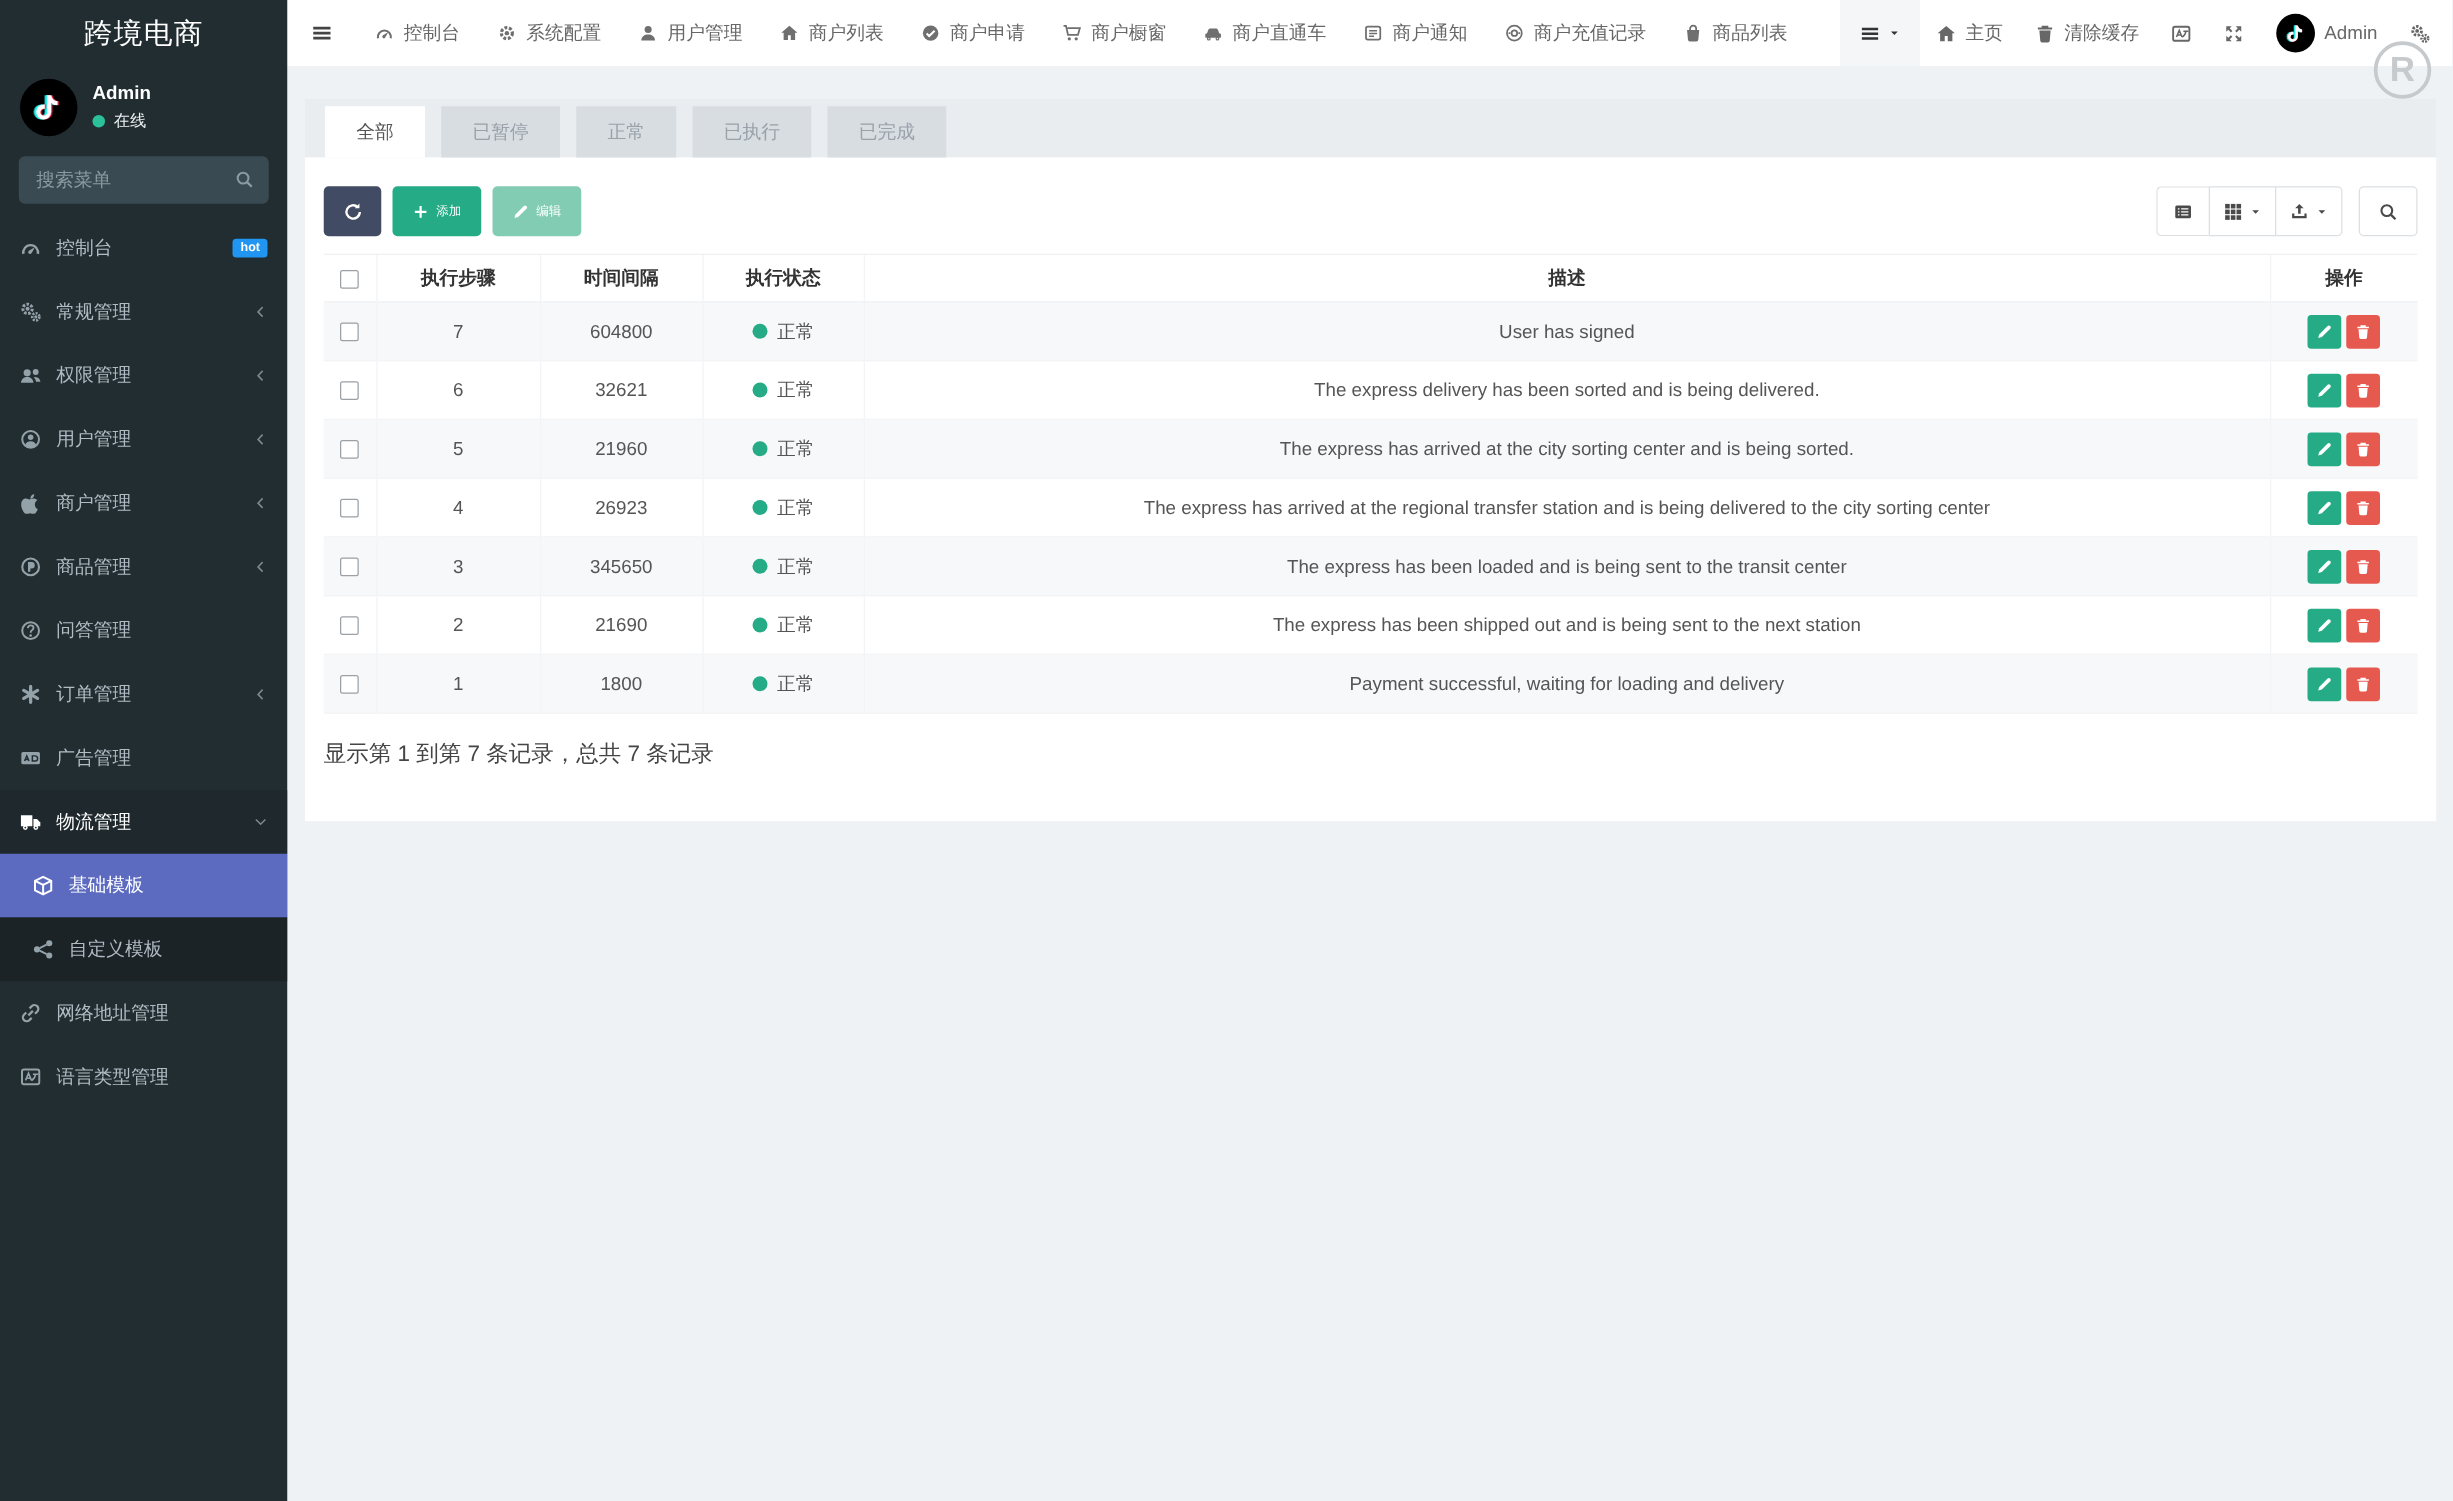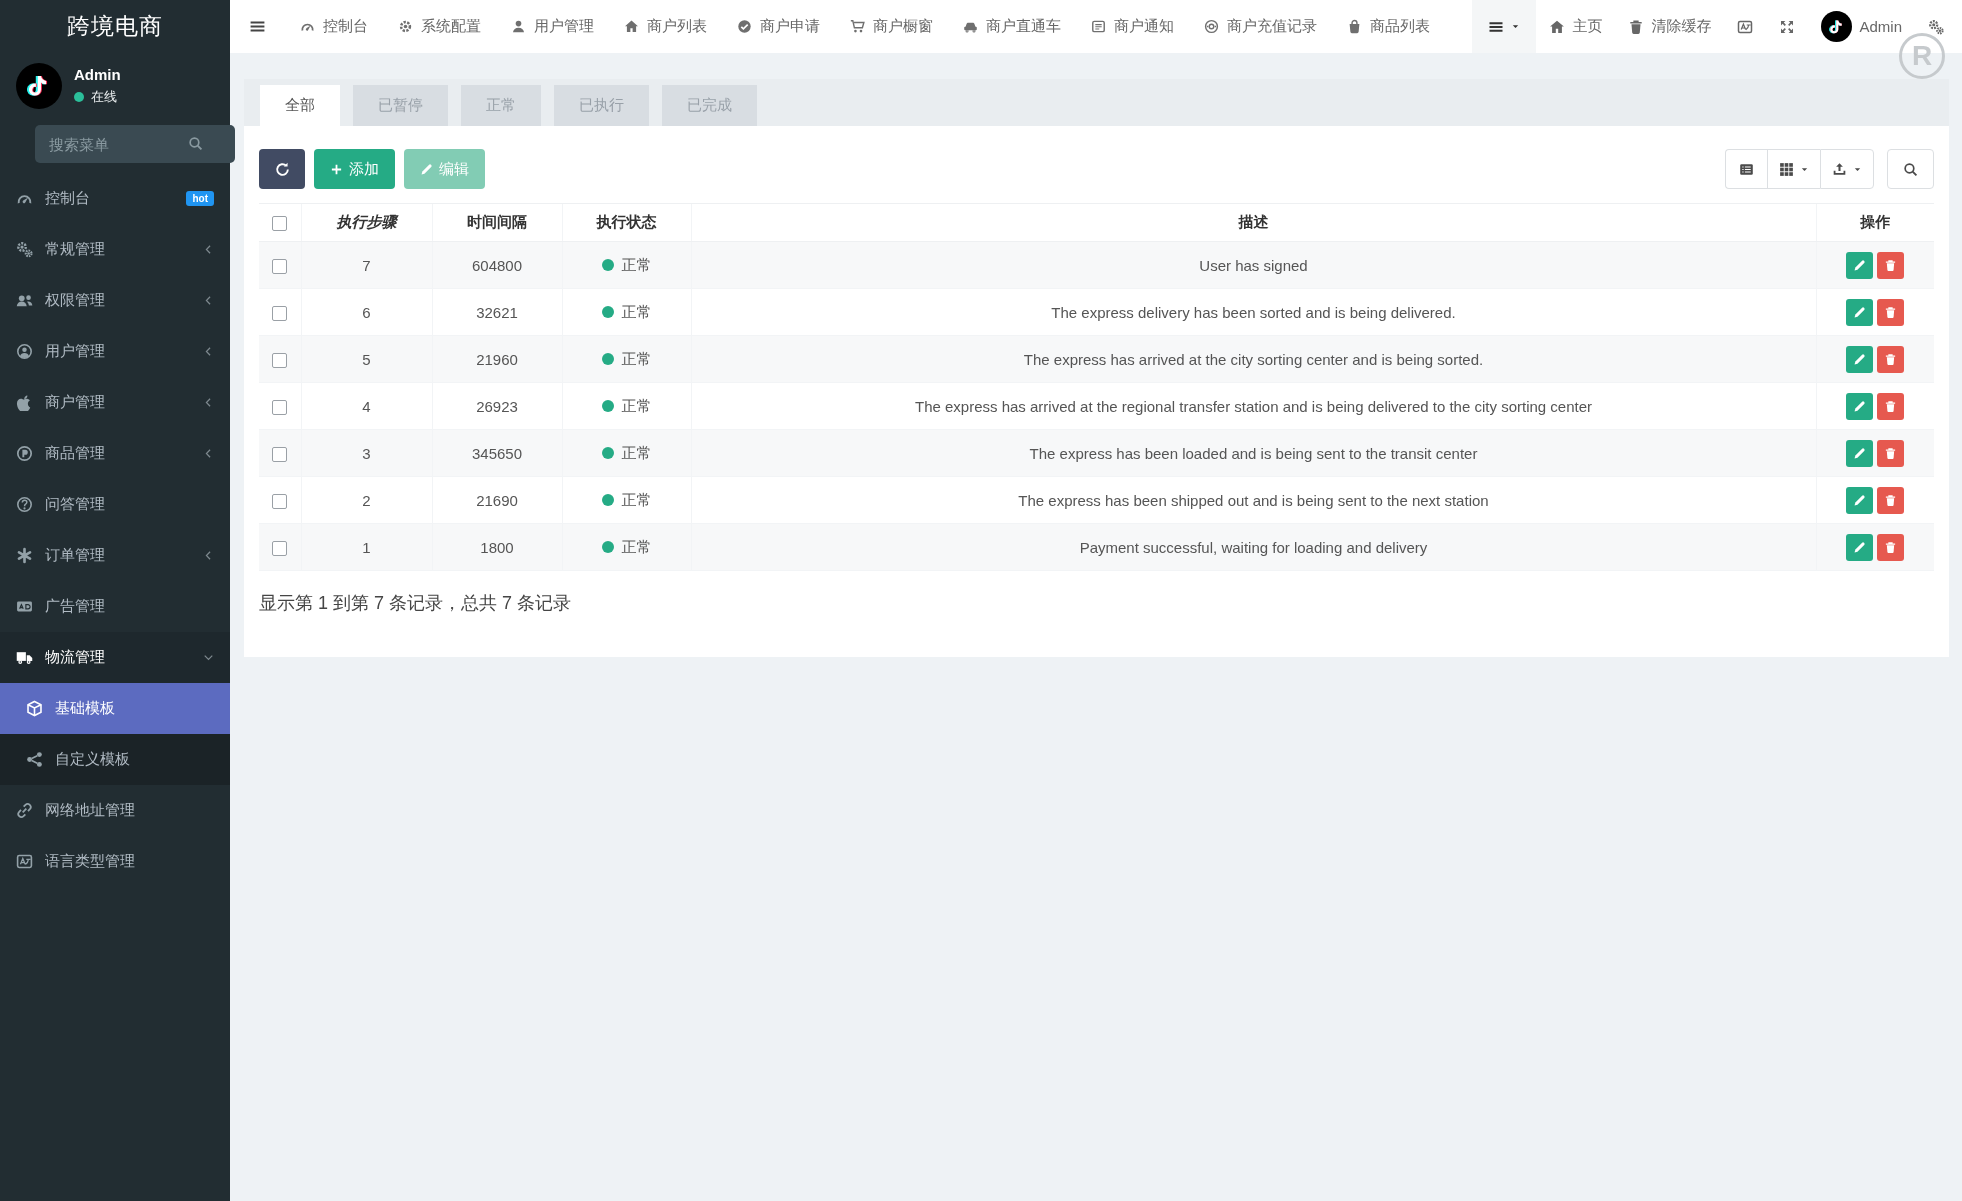--- a/index.html
+++ b/index.html
@@ -19,21 +19,21 @@
   .avatar { width:46px; height:46px; border-radius:50%; background:#000;
             display:flex; align-items:center; justify-content:center; flex:none; }
   .avatar .ic { width:24px; height:24px; color:#fff;
             filter:drop-shadow(1.2px 0 0 #fe2c55) drop-shadow(-1.2px 0 0 #25f4ee); }
   .user-name { color:#fff; font-weight:bold; font-size:15px; margin-bottom:5px; }
   .user-status { color:#ecf0f1; font-size:13px; display:flex; align-items:center; gap:7px;font-family:Liberation Serif, serif; }
   .dot-online { width:10px; height:10px; border-radius:50%; background:#2bbf9a; display:inline-block; }
   .search-wrap { position:relative; margin:8px 15px 4px; }
   .search-input { width:100%; height:38px; background:#3a4a52; border:none; border-radius:5px;
            color:#cfd8dc; padding:0 36px 0 14px; font-size:15px; outline:none;
-           font-family:inherit;margin-left:20px; }
+           font-family:inherit; }
   .search-input::placeholder { color:#8a9aa1; }
   .search-ic { position:absolute; right:12px; top:11px; color:#8a9aa1; }
   .search-ic .ic { width:15px; height:15px; }
   .menu { margin-top:6px; display:flex; flex-direction:column; }
   .sm-item { display:flex; align-items:center; height:51px; padding:0 16px;
              color:#b1bbc4; font-size:15px; cursor:pointer; }
   .sm-item > .ic:first-child { width:17px; height:17px; margin-right:12px; color:#93a1a8; }
   .sm-item .arrow { margin-left:auto; width:11px; height:11px; color:#7e898f; }
   .badge-hot { margin-left:auto; background:#2095f2; color:#fff; font-size:10px;
              font-weight:bold; padding:2px 6px; border-radius:3px; line-height:1.1; }
@@ -66,21 +66,21 @@
 
   
   .content-bg { flex:1; background:#eef2f5; padding:26px 13px 0 14px; overflow:hidden; }
   .tabbar { background:#e9edf0; padding:6px 0 0 16px; display:flex; height:47px; }
   .tab { display:flex; align-items:center; padding:0 25px; margin-right:13px;
          background:#d8dde2; color:#99a1a9; font-size:15px; cursor:pointer; }
   .tab.active { background:#fff; color:#555; }
   .panel { background:#fff; padding:23px 15px 42px; }
   .toolbar { display:flex; align-items:center; margin-bottom:14px; }
   .btn { height:40px; border:none; border-radius:4px; display:inline-flex; align-items:center;
-         justify-content:center; cursor:pointer; font-size:15px; font-family:inherit; }
+         justify-content:center; cursor:pointer; font-size:10px; font-family:inherit; }
   .btn .ic { width:13px; height:13px; }
   .btn-refresh { width:46px; background:#414b63; color:#fff; }
   .btn-refresh .ic { width:15px; height:15px; }
   .btn-add { background:#25ab85; color:#fff; padding:0 16px; margin-left:9px; gap:6px; }
   .btn-edit { background:#82ccb4; color:#fff; padding:0 16px; margin-left:9px; gap:6px; }
   .tools { margin-left:auto; display:flex; align-items:center; }
   .tgroup { display:flex; }
   .tbtn { height:40px; min-width:42px; padding:0 11px; background:#fff;
           border:1px solid #dcdfe2; display:inline-flex; align-items:center;
           justify-content:center; color:#4a4a4a; gap:6px; cursor:pointer; }
@@ -93,21 +93,21 @@
 
   
   table.grid-table { width:100%; border-collapse:collapse; }
   .grid-table th, .grid-table td { text-align:center; border-left:1px solid #f2f4f6; }
   .grid-table th:first-child, .grid-table td:first-child { border-left:none; }
   .grid-table thead th { height:38px; font-size:15px; color:#333; font-weight:bold;
           border-top:1px solid #eef0f2; border-bottom:1px solid #eef0f2; }
   .grid-table tbody td { height:47px; font-size:15px; color:#555; border-bottom:1px solid #f2f4f6; }
   .grid-table tbody tr.odd { background:#f7f8f9; }
   .col-cb { width:42px; }
-  .c-step { width:131px;font-style:italic; } .c-int { width:130px; } .c-status { width:129px; } .c-ops { width:118px; }
+  .c-step { width:131px; } .c-int { width:130px; } .c-status { width:129px; } .c-ops { width:118px; }
   .cb { appearance:none; -webkit-appearance:none; width:15px; height:15px; border:1px solid #9aa0a6;
         border-radius:2px; background:#fff; margin:0; vertical-align:middle; cursor:pointer; }
   .st { color:#25ab85; }
   .dot { width:12px; height:12px; border-radius:50%; background:#25ab85;
          display:inline-block; margin-right:8px; vertical-align:-1px; }
   .op { width:27px; height:27px; border:none; border-radius:3px; display:inline-flex;
         align-items:center; justify-content:center; margin:0 2px; cursor:pointer; color:#fff; }
   .op .ic { width:13px; height:13px; }
   .op.edit { background:#25ab85; }
   .op.del { background:#e6594f; }

